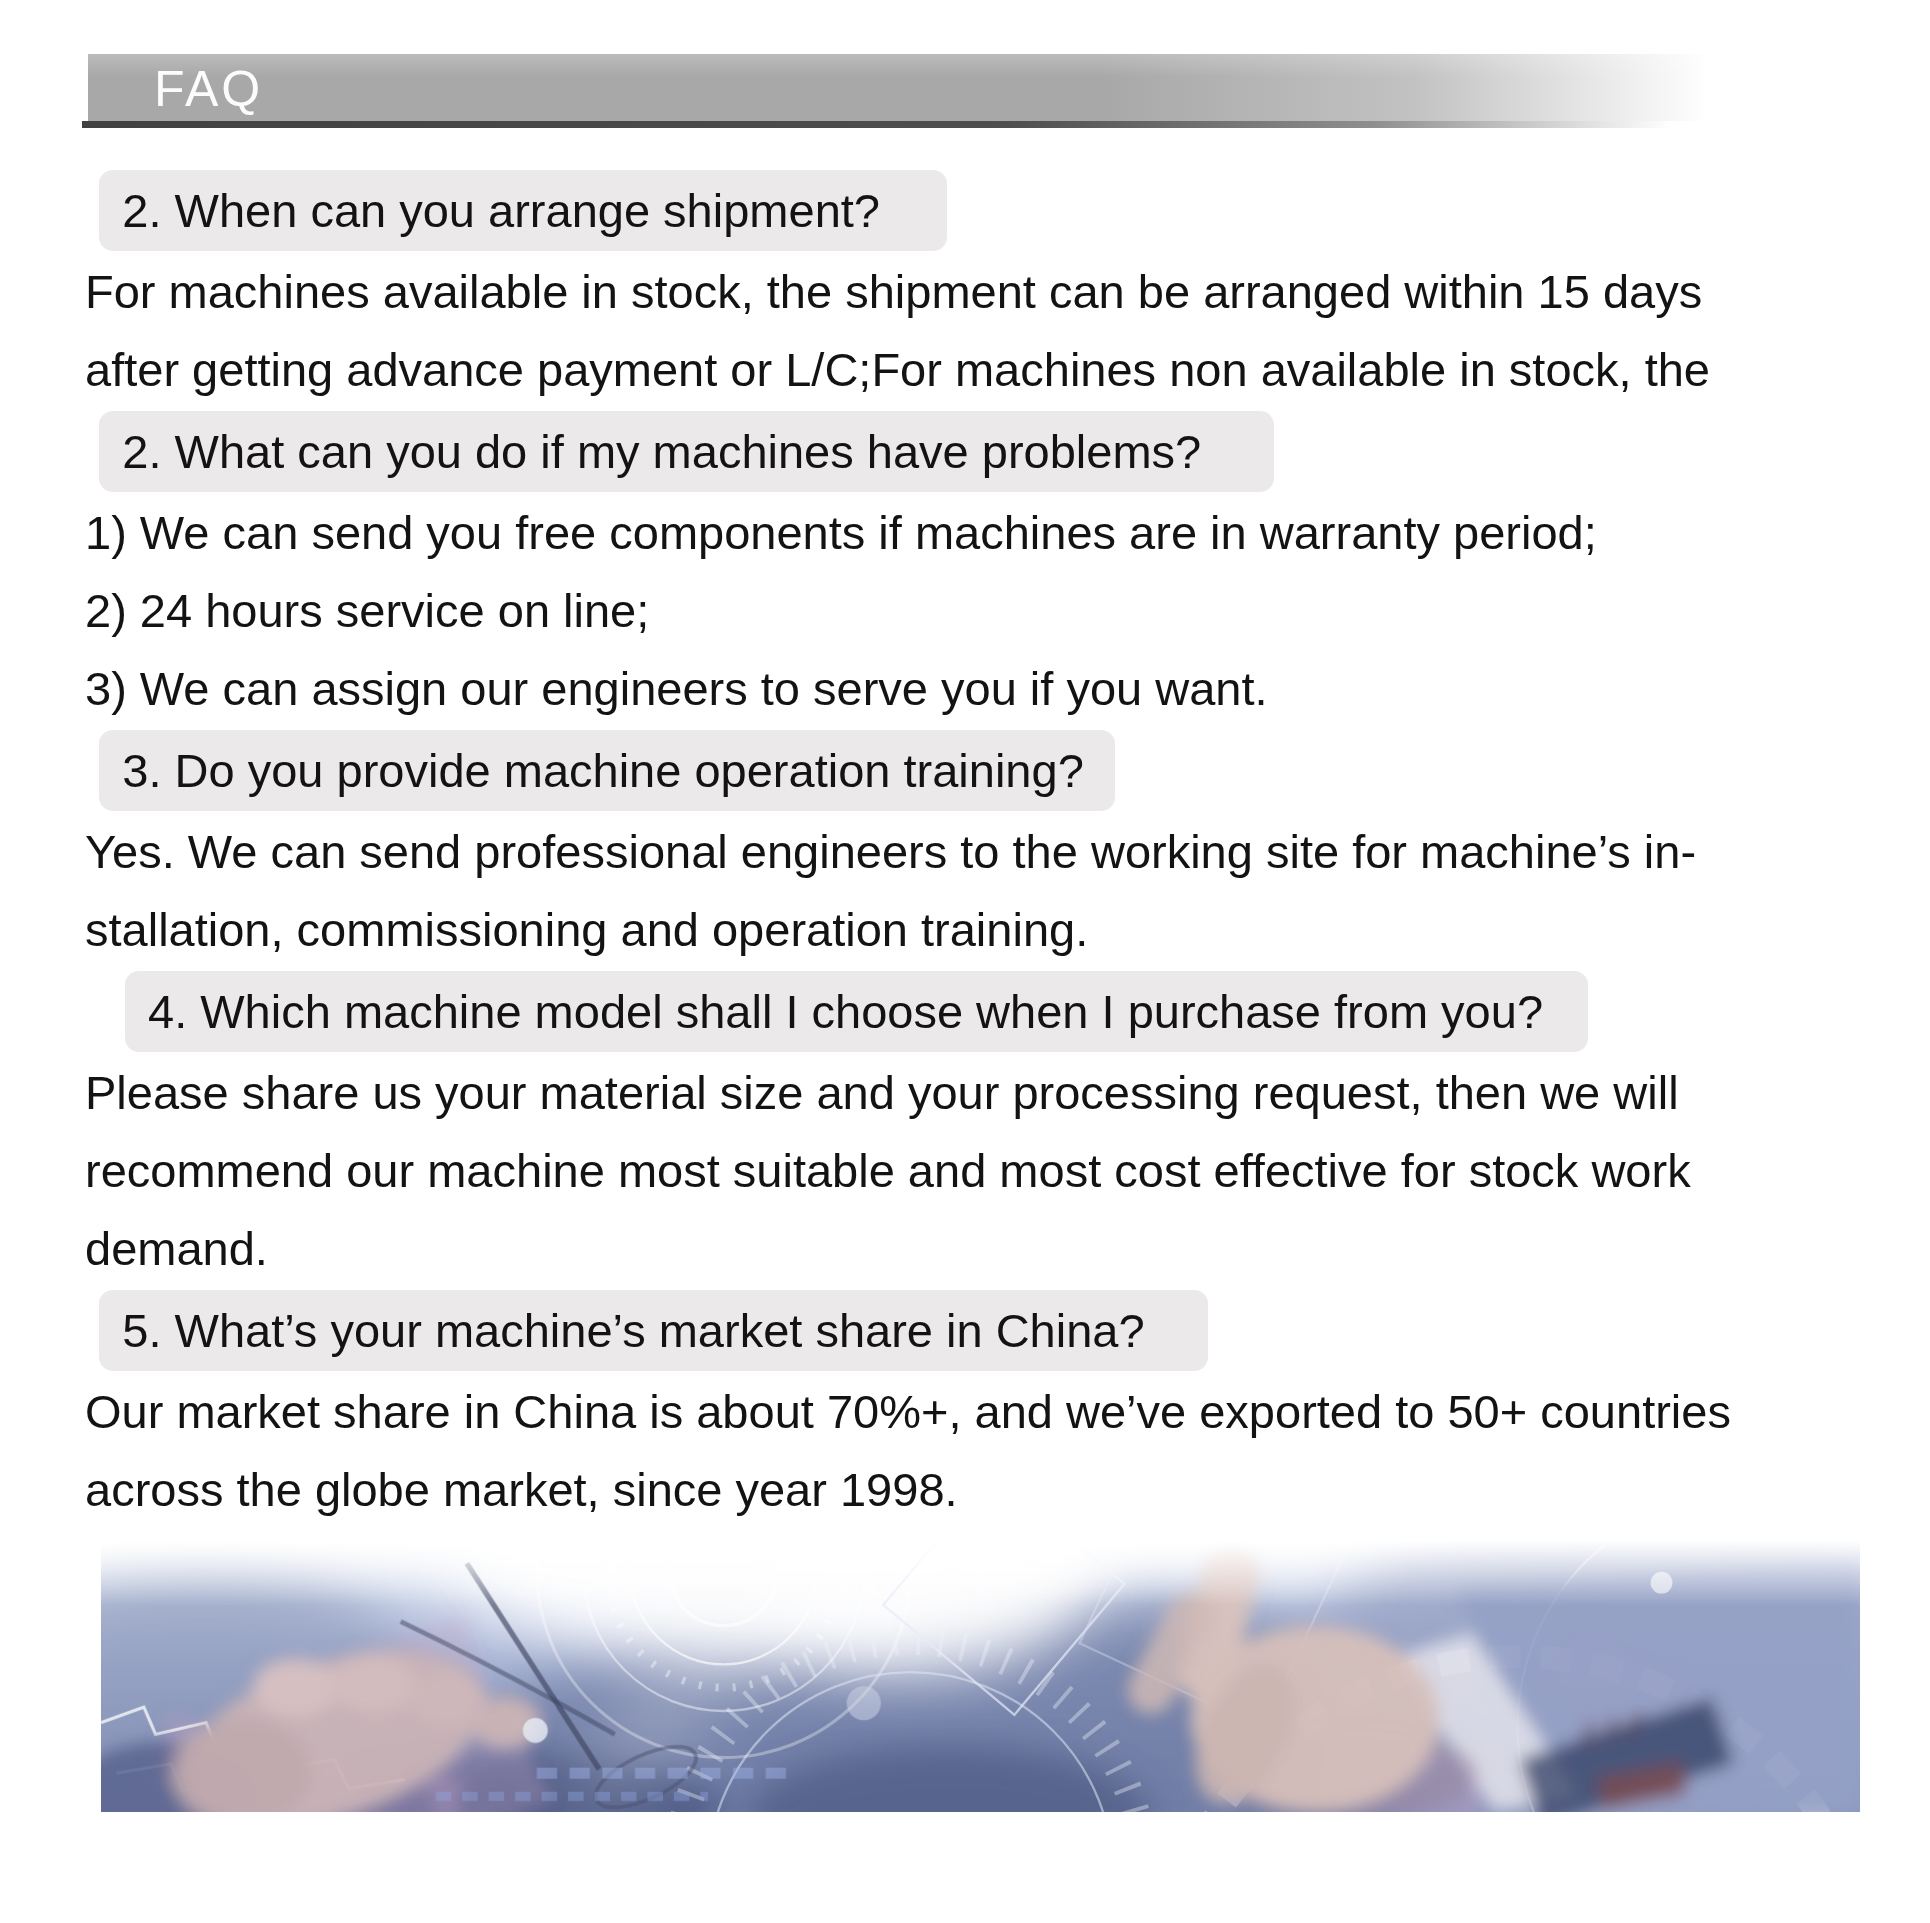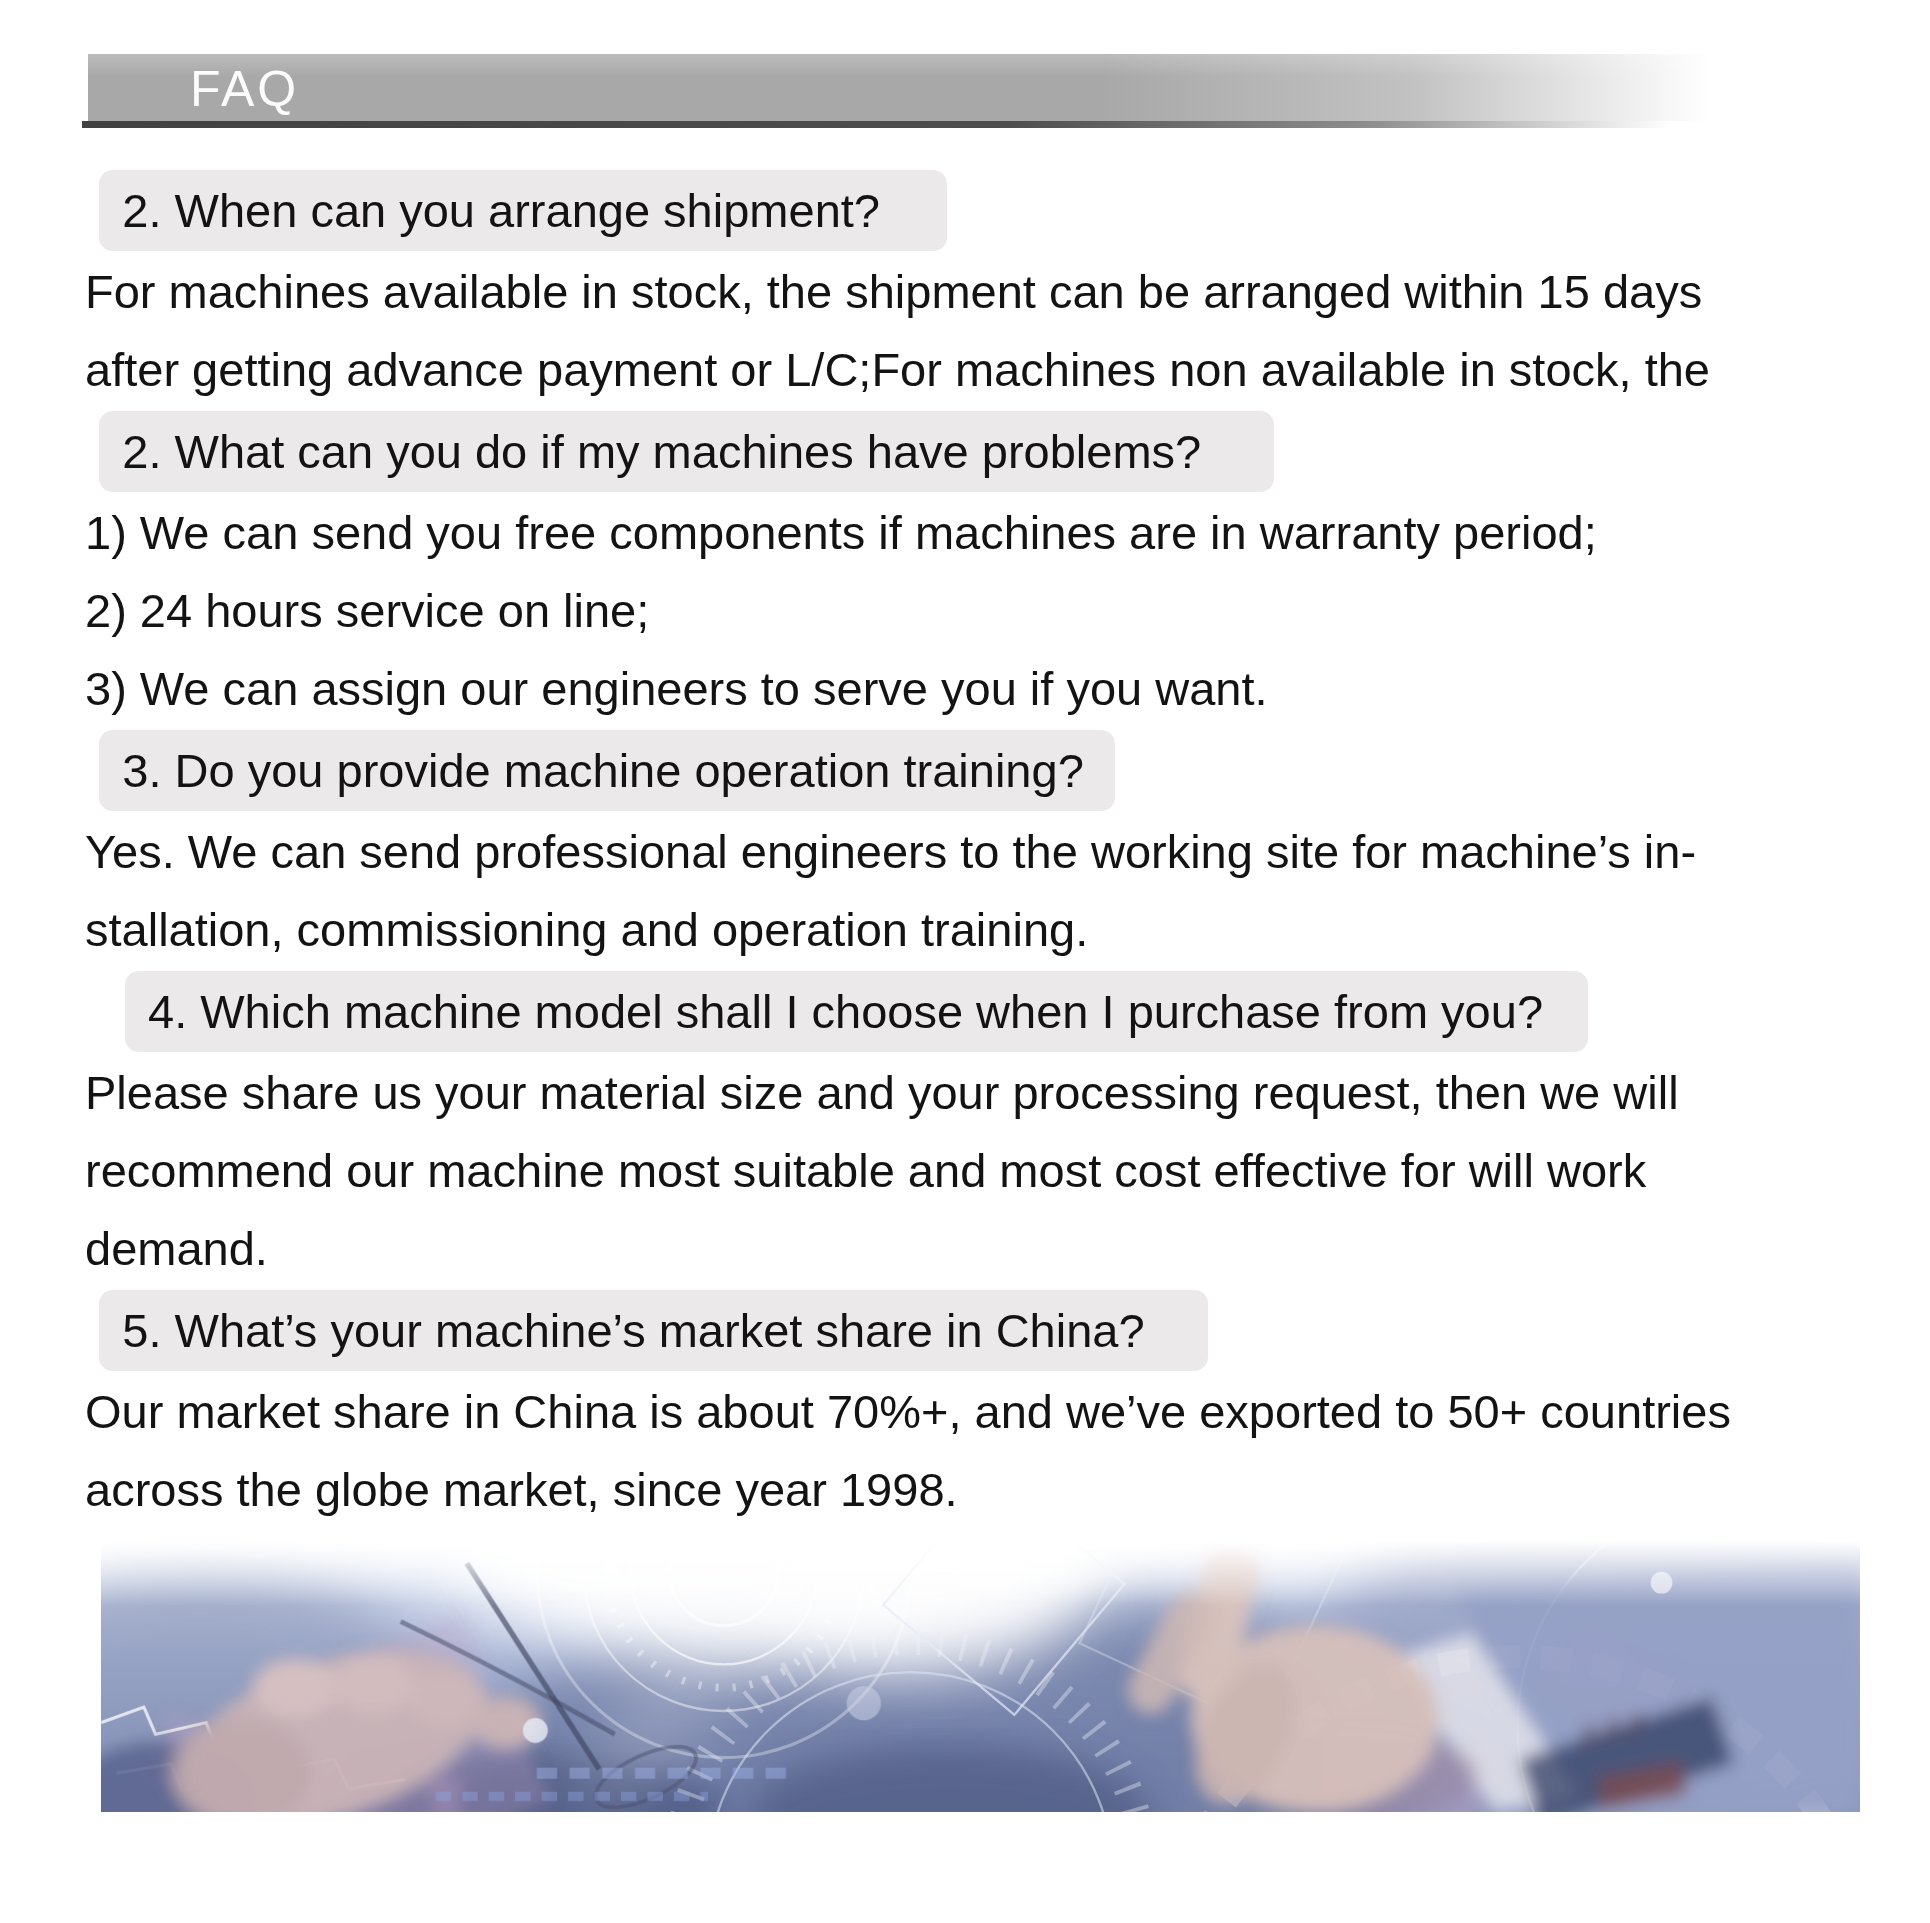--- a/index.html
+++ b/index.html
@@ -14,21 +14,21 @@
   
   .header-bar{
     position:absolute;top:54px;left:88px;right:0;height:67px;
     background:
       linear-gradient(to bottom, rgba(255,255,255,.22), rgba(255,255,255,0) 35%),
       linear-gradient(to right, #a8a8a8 0%, #a8a8a8 55%, #c2c2c2 72%, rgba(255,255,255,0) 88%);
     display:flex;align-items:center;
   }
   .header-title{
     font-size:50px;line-height:67px;color:#fcfcfc;
-    letter-spacing:3.1px;padding-left:102px;padding-top:3.1px;
+    letter-spacing:3.1px;padding-left:66px;padding-top:3.1px;
     font-weight:400;
   }
   .header-shadow{
     position:absolute;top:121px;left:82px;right:0;height:7px;
     background:linear-gradient(to right,#414141 0%,#4e4e4e 50%,#8f8f8f 70%,rgba(255,255,255,0) 86%);
   }
   
   .content{position:absolute;top:170px;left:83px;right:0;}
   .q{
     height:81px;line-height:81px;
@@ -86,21 +86,21 @@
 
     <div class="q q3">3. Do you provide machine operation training?</div>
     <div class="ans">
       <div class="ans-line">Yes. We can send professional engineers to the working site for machine’s in-</div>
       <div class="ans-line">stallation, commissioning and operation training.</div>
     </div>
 
     <div class="q q4">4. Which machine model shall I choose when I purchase from you?</div>
     <div class="ans">
       <div class="ans-line">Please share us your material size and your processing request, then we will</div>
-      <div class="ans-line">recommend our machine most suitable and most cost effective for will work</div>
+      <div class="ans-line">recommend our machine most suitable and most cost effective for stock work</div>
       <div class="ans-line">demand.</div>
     </div>
 
     <div class="q q5">5. What’s your machine’s market share in China?</div>
     <div class="ans">
       <div class="ans-line">Our market share in China is about 70%+, and we’ve exported to 50+ countries</div>
       <div class="ans-line">across the globe market, since year 1998.</div>
     </div>
 
     <div class="footer-photo">

